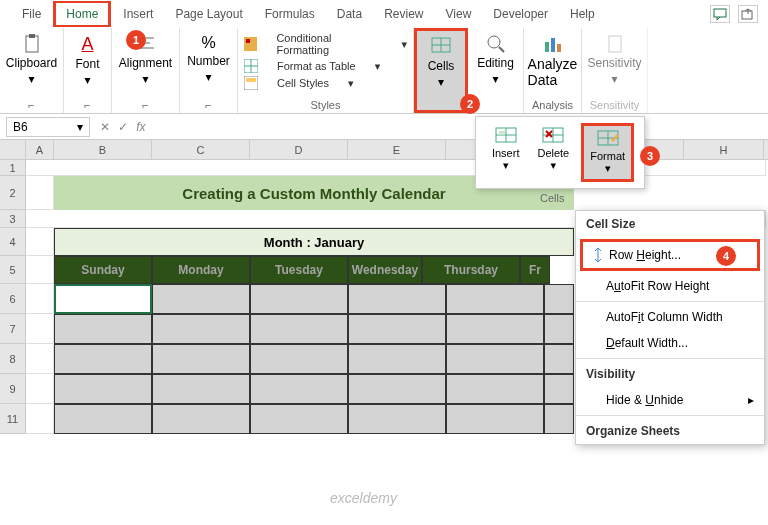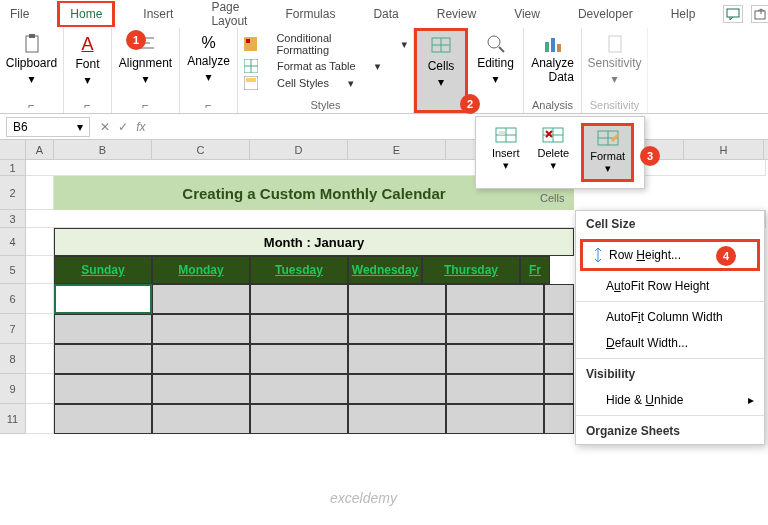--- a/index.html
+++ b/index.html
@@ -1,18 +1,18 @@
 <!DOCTYPE html>
 <html><head>
 <meta charset="utf-8">
 <style>
 * { box-sizing: border-box; margin: 0; padding: 0; font-family: 'Segoe UI', Arial, sans-serif; }
 body { width: 768px; height: 525px; background: #fff; overflow: hidden; position: relative; font-size: 12px; }
 
-.tabs { display: flex; align-items: center; height: 28px; background: #fff; gap: 18px; }
+.tabs { display: flex; align-items: center; height: 28px; background: #fff; padding-left: 12px; gap: 2px; }
 .tab { padding: 4px 10px; color: #555; cursor: pointer; }
 .tab.active { color: #217346; border: 2px solid #e83e24; border-left-width: 3px; border-right-width: 3px; }
 .tab-icons { margin-left: auto; display: flex; gap: 8px; padding-right: 10px; }
 .tab-icons span { width: 20px; height: 18px; border: 1px solid #ccc; display: flex; align-items: center; justify-content: center; }
 
 .ribbon { display: flex; height: 86px; border-bottom: 1px solid #ccc; background: #fff; }
 .group { display: flex; flex-direction: column; align-items: center; justify-content: space-between; padding: 4px 6px 2px; border-right: 1px solid #e0e0e0; }
 .group-item { display: flex; flex-direction: column; align-items: center; gap: 2px; padding: 2px 4px; }
 .group-label { font-size: 11px; color: #666; }
 .big-icon { width: 20px; height: 20px; }
@@ -29,21 +29,21 @@
 .col-headers { display: flex; height: 20px; background: #e6e6e6; border-bottom: 1px solid #ccc; }
 .corner { width: 26px; border-right: 1px solid #ccc; }
 .ch { border-right: 1px solid #ccc; display: flex; align-items: center; justify-content: center; color: #555; font-size: 11px; }
 .rh { width: 26px; height: 30px; border-right: 1px solid #ccc; border-bottom: 1px solid #ccc; display: flex; align-items: center; justify-content: center; color: #555; font-size: 11px; background: #e6e6e6; }
 .rows { display: flex; flex-direction: column; }
 .row { display: flex; height: 30px; }
 .cell { border-right: 1px solid #e0e0e0; border-bottom: 1px solid #e0e0e0; }
 
 .title-cell { background: #c4ddb0; color: #2d5016; font-weight: bold; font-size: 15px; display: flex; align-items: center; justify-content: center; }
 .month-cell { background: #e8f1de; display: flex; align-items: center; justify-content: center; font-weight: bold; font-size: 13px; border: 1px solid #333; }
-.day-header { background: #2d5016; color: #22c55e; font-weight: bold; display: flex; align-items: center; justify-content: center; font-size: 12px; border: 1px solid #333; text-decoration: underline; }
+.day-header { background: #2d5016; color: #a3a3a3; font-weight: bold; display: flex; align-items: center; justify-content: center; font-size: 12px; border: 1px solid #333; }
 .cal-cell { background: #d4d4d4; border: 1px solid #333; }
 
 .cells-popup { position: absolute; left: 475px; top: 116px; width: 170px; background: #fff; border: 1px solid #ccc; box-shadow: 2px 2px 6px rgba(0,0,0,0.2); padding: 6px 4px; display: flex; gap: 6px; justify-content: center; }
 .cells-popup .item { display: flex; flex-direction: column; align-items: center; font-size: 11px; padding: 4px 6px; }
 .cells-popup .item.fmt { border: 3px solid #e83e24; background: #d4d4d4; }
 .cells-caption { position: absolute; left: 540px; top: 192px; font-size: 11px; color: #666; }
 
 .context-menu { position: absolute; left: 575px; top: 210px; width: 190px; background: #fff; border: 1px solid #ccc; box-shadow: 2px 2px 8px rgba(0,0,0,0.25); font-size: 12px; }
 .context-menu .section-title { font-weight: bold; padding: 6px 10px; color: #333; }
 .context-menu .item { padding: 6px 10px 6px 30px; display: flex; align-items: center; gap: 6px; position: relative; }
@@ -116,21 +116,21 @@
           <line x1="2" y1="14" x2="18" y2="14" stroke="#666"></line>
         </svg>
       <span>Alignment</span>
       <span>▾</span>
     </div>
     <span class="group-label">⌐</span>
   </div>
   <div class="group" style="width:58px">
     <div class="group-item">
       <span style="font-size:16px">%</span>
-      <span>Analyze</span>
+      <span>Number</span>
       <span>▾</span>
     </div>
     <span class="group-label">⌐</span>
   </div>
   <div class="group" style="width:176px">
     <div class="mini-list">
       <div><svg width="14" height="14">
             <rect width="14" height="14" fill="#e8b04a"></rect>
             <rect x="2" y="2" width="4" height="4" fill="#c00"></rect>
           </svg><span>Conditional Formatting</span> ▾</div>
@@ -167,21 +167,21 @@
       <span>▾</span>
     </div>
   </div>
   <div class="group" style="width:58px">
     <div class="group-item">
       <svg class="big-icon">
           <rect x="2" y="8" width="4" height="10" fill="#4a8"></rect>
           <rect x="8" y="4" width="4" height="14" fill="#48c"></rect>
           <rect x="14" y="10" width="4" height="8" fill="#c84"></rect>
         </svg>
-      <span style="font-size:12px;text-align:right">Analyze Data</span>
+      <span style="font-size:14px;text-align:left">Analyze Data</span>
     </div>
     <span class="group-label">Analysis</span>
   </div>
   <div class="group" style="width:66px;opacity:0.5">
     <div class="group-item">
       <svg class="big-icon">
           <rect x="4" y="2" width="12" height="16" fill="none" stroke="#999"></rect>
         </svg>
       <span>Sensitivity</span>
       <span>▾</span>

